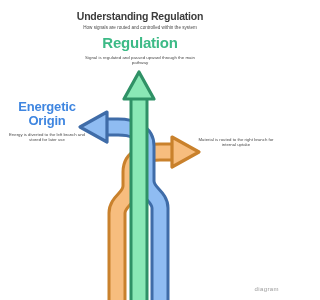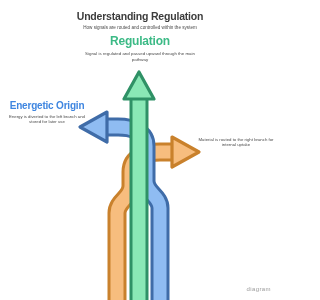--- a/index.html
+++ b/index.html
@@ -9,20 +9,21 @@
   }
   body {
     font-family: "Liberation Sans", sans-serif;
   }
   #canvas {
     position: relative;
     width: 279px;
     height: 300px;
     background: #ffffff;
     overflow: hidden;
+    padding-left: 8px;
   }
 
   
   .block {
     position: absolute;
     text-align: center;
   }
   .block .heading {
     font-weight: bold;
     line-height: 1.1;
@@ -51,36 +52,36 @@
   }
 
   
   #green-block {
     left: 84px;
     top: 35px;
     width: 112px;
   }
   #green-block .heading {
     color: #3cba86;
-    font-size: 12px;
+    font-size: 15px;
   }
   #green-block .body {
     font-size: 4.4px;
     margin-top: 3px;
   }
 
   
   #blue-block {
     left: 6px;
     top: 100px;
     width: 82px;
   }
   #blue-block .heading {
     color: #3f86e0;
-    font-size: 10px;
+    font-size: 13px;
   }
   #blue-block .body {
     font-size: 4.3px;
     margin-top: 3px;
   }
 
   
   #orange-block {
     left: 196px;
     top: 134px;

